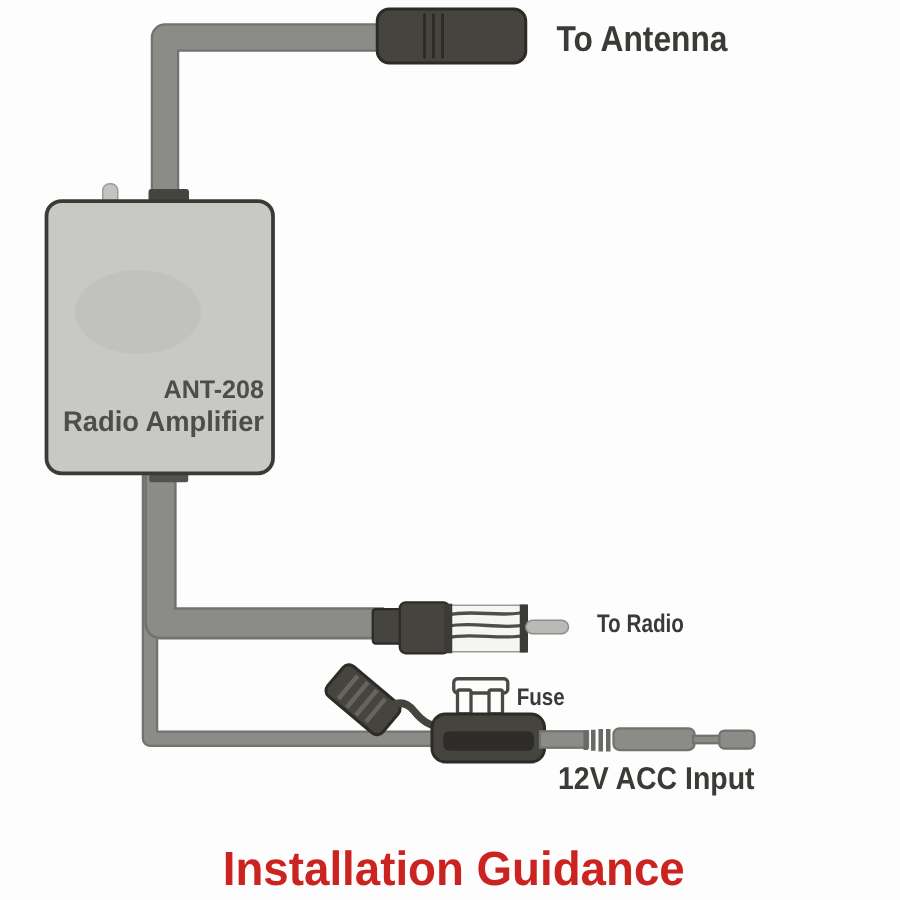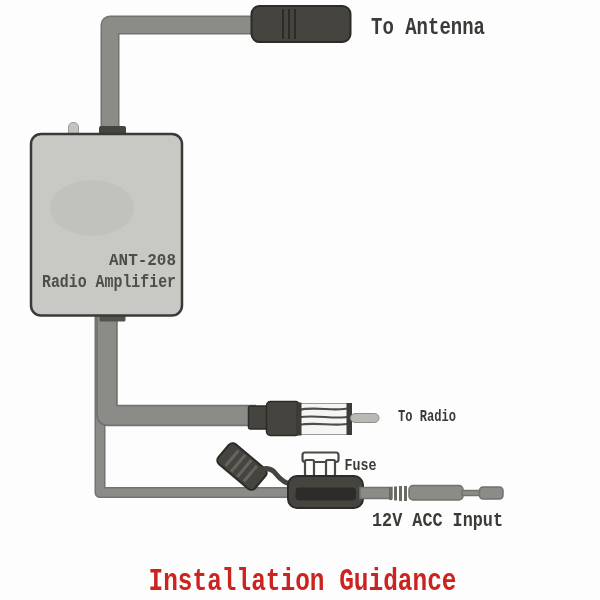--- a/index.html
+++ b/index.html
@@ -1,16 +1,16 @@
 <!DOCTYPE html>
 <html style="--background: #fdfdfd; --cable: #8b8b87; --cable-outline: #72726e; --connector: #45443f; --connector-edge: #2c2b28; --device-fill: #c8c8c5; --device-border: #3a3a37; --device-text: #4d4d4a; --label-text: #3a3a37; --title-red: #cb2420;"><head>
 <meta charset="utf-8">
 <style>
   html,body{margin:0;padding:0;background:#fff;}
-  #stage{position:relative;width:600px;height:600px;background:var(--background,#fdfdfd);font-family:Liberation Mono, monospace;}
+  #stage{position:relative;width:600px;height:600px;background:var(--background,#fdfdfd);font-family:Liberation Sans, sans-serif;}
   svg{display:block;}
   .bg{fill:var(--background,#fdfdfd);}
   .pipe{fill:none;stroke-linejoin:round;stroke-linecap:butt;}
   .thin-o{stroke:var(--cable-outline,#72726e);stroke-width:11;}
   .thin-i{stroke:var(--cable,#8b8b87);stroke-width:8;}
   .mid-o{stroke:var(--cable-outline,#72726e);stroke-width:21.5;}
   .mid-i{stroke:var(--cable,#8b8b87);stroke-width:18;}
   .ant-o{stroke:var(--cable-outline,#72726e);stroke-width:19;}
   .ant-i{stroke:var(--cable,#8b8b87);stroke-width:16;}
   .dark{fill:var(--connector,#45443f);stroke:var(--connector-edge,#2c2b28);stroke-width:2;}

